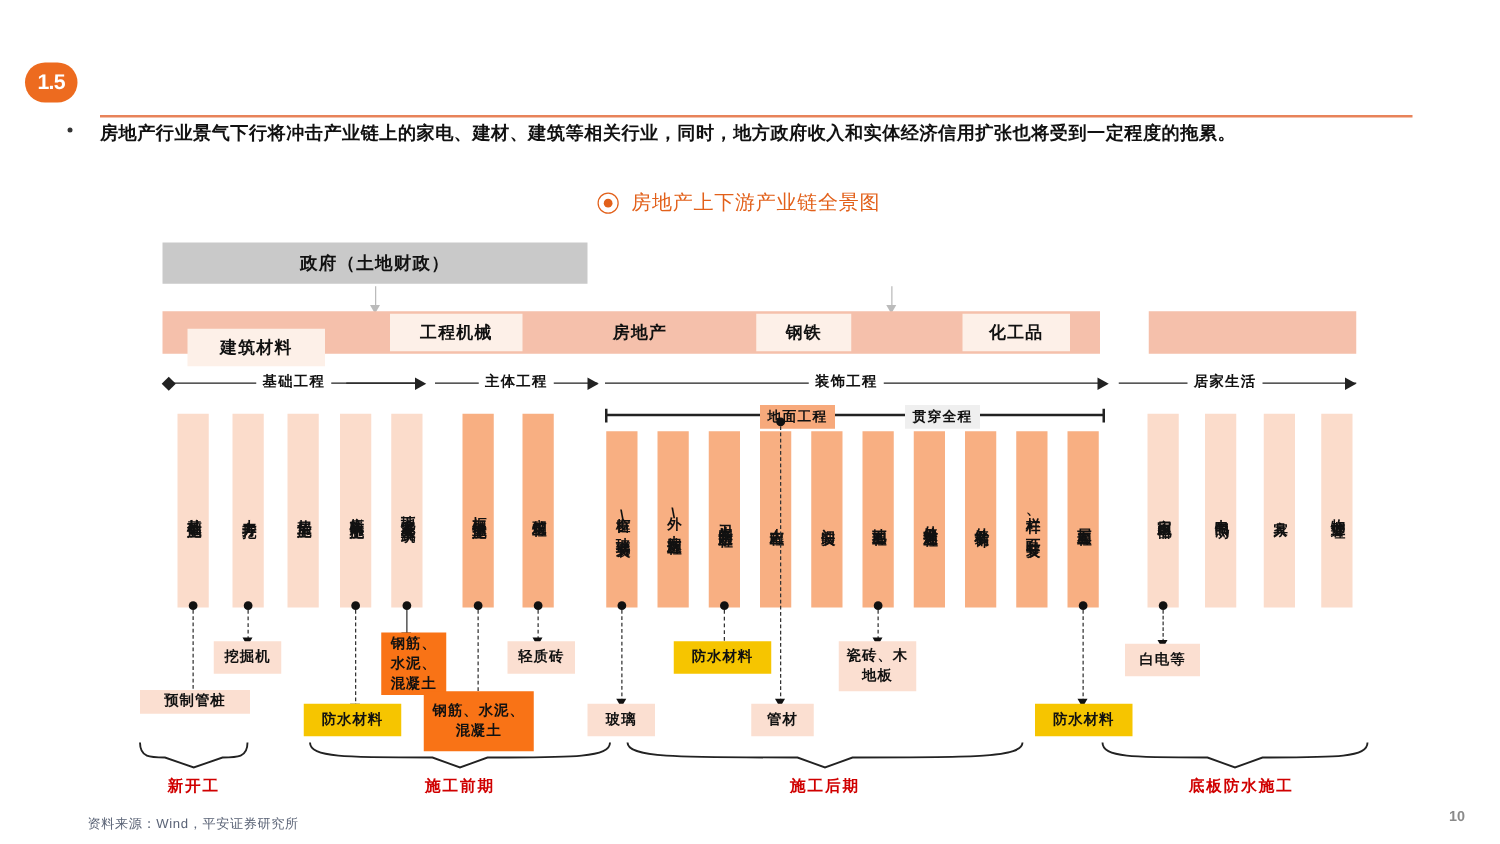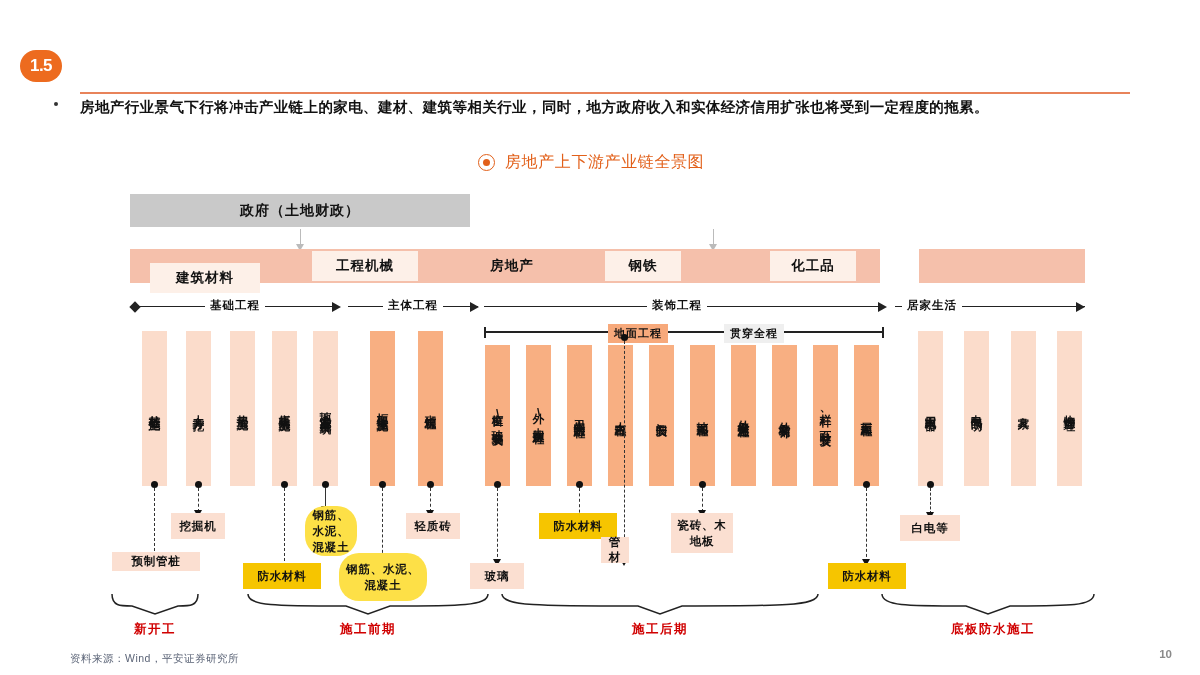--- a/index.html
+++ b/index.html
@@ -103,21 +103,21 @@
     border-left:4.5px solid transparent;border-right:4.5px solid transparent;
     border-top:7px solid #111;
   }
   
   .mbox{
     position:absolute;display:flex;align-items:center;justify-content:center;
     font-size:11.5px;font-weight:bold;color:#111;letter-spacing:0.8px;
     text-align:center;line-height:15px;padding:2px 4px;box-sizing:border-box;
   }
   .mbox.peach{background:#FBDFD1;}
-  .mbox.green{background:#fde047;border-radius:20px;}
+  .mbox.green{background:#f97316;}
   .mbox.yellow{background:#F6C500;}
   
   .brace{position:absolute;}
   .stage-label{
     position:absolute;font-size:12.5px;font-weight:bold;color:#D00000;letter-spacing:1.5px;
     white-space:nowrap;text-align:center;
   }
   
   #source-note{
     position:absolute;left:70px;top:652px;font-size:10.5px;color:#5A6376;letter-spacing:0.5px;
@@ -172,21 +172,21 @@
 
   <div class="phase-line" style="left:348px;top:306px;width:130px;"></div>
   <div class="phase-label" style="left:383px;top:298px;">主体工程</div>
   <div class="phase-arrow" style="left:470px;top:302px;"></div>
 
   <div class="phase-line" style="left:484px;top:306px;width:400px;"></div>
   <div class="phase-label" style="left:647px;top:298px;">装饰工程</div>
   <div class="phase-arrow" style="left:878px;top:302px;"></div>
 
   <div class="phase-line" style="left:895px;top:306px;width:190px;"></div>
-  <div class="phase-label" style="left:902px;top:298px;">居家生活</div>
+  <div class="phase-label" style="left:950px;top:298px;">居家生活</div>
   <div class="phase-arrow" style="left:1076px;top:302px;"></div>
 
   <div class="span-cap" style="left:484px;top:327px;"></div>
   <div class="span-line" style="left:484px;top:331px;width:400px;"></div>
   <div class="span-cap" style="left:882px;top:327px;"></div>
   <div class="span-label hl" style="left:608px;top:324px;">地面工程</div>
   <div class="span-label gray" style="left:724px;top:324px;">贯穿全程</div>
 
   <div class="vbar light" style="left:142px;top:331px;width:25px;height:155px;">桩基础施工</div>
   <div class="vbar light" style="left:186px;top:331px;width:25px;height:155px;">土方开挖</div>
@@ -264,21 +264,21 @@
   <div class="mbox peach" style="left:171px;top:513px;width:54px;height:26px;">挖掘机</div>
   <div class="mbox peach" style="left:112px;top:552px;width:88px;height:19px;">预制管桩</div>
 
   <div class="mbox green" style="left:305px;top:506px;width:52px;height:50px;line-height:16px;">钢筋、水泥、混凝土</div>
   <div class="mbox yellow" style="left:243px;top:563px;width:78px;height:26px;">防水材料</div>
   <div class="mbox green" style="left:339px;top:553px;width:88px;height:48px;line-height:16px;">钢筋、水泥、混凝土</div>
   <div class="mbox peach" style="left:406px;top:513px;width:54px;height:26px;">轻质砖</div>
 
   <div class="mbox peach" style="left:470px;top:563px;width:54px;height:26px;text-align:center;">玻璃</div>
   <div class="mbox yellow" style="left:539px;top:513px;width:78px;height:26px;">防水材料</div>
-  <div class="mbox peach" style="left:601px;top:537px;width:28px;height:26px;text-align:center;">管材</div>
+  <div class="mbox peach" style="left:601px;top:563px;width:50px;height:26px;text-align:center;">管材</div>
   <div class="mbox peach" style="left:671px;top:513px;width:62px;height:40px;line-height:16px;">瓷砖、木地板</div>
   <div class="mbox yellow" style="left:828px;top:563px;width:78px;height:26px;">防水材料</div>
   <div class="mbox peach" style="left:900px;top:515px;width:60px;height:26px;">白电等</div>
 
   <svg class="brace" style="left:110px;top:592px;width:90px;height:24px;" viewBox="0 0 90 24">
     <path d="M2,2 C2,14 10,14 22,14 L45,22 L68,14 C80,14 88,14 88,2" fill="none" stroke="#222" stroke-width="1.5"></path>
   </svg>
   <svg class="brace" style="left:246px;top:592px;width:244px;height:24px;" viewBox="0 0 244 24">
     <path d="M2,2 C2,14 30,14 100,14 L122,22 L144,14 C214,14 242,14 242,2" fill="none" stroke="#222" stroke-width="1.5"></path>
   </svg>

